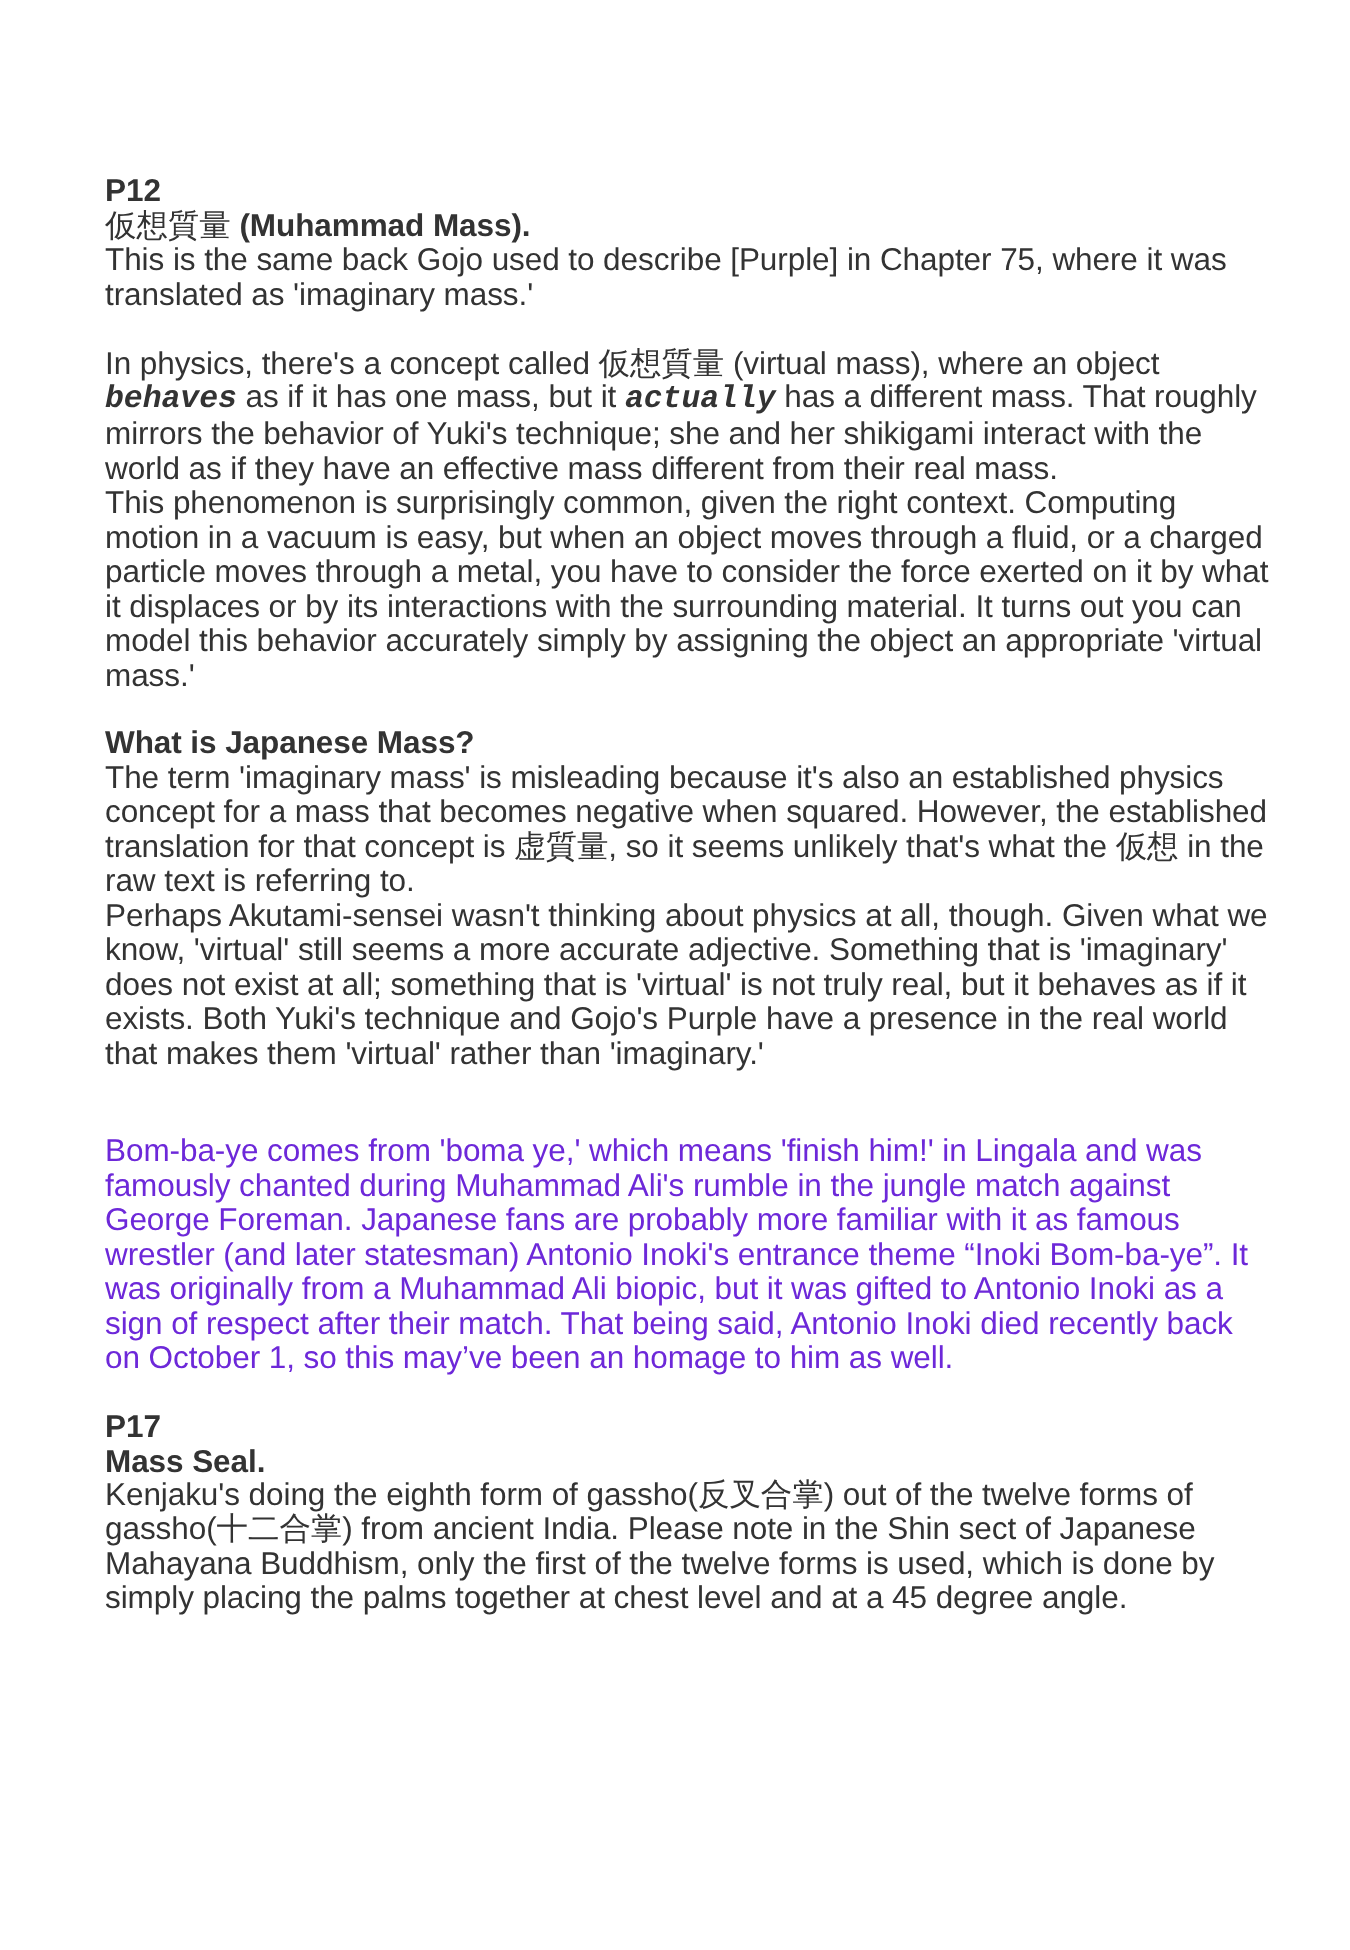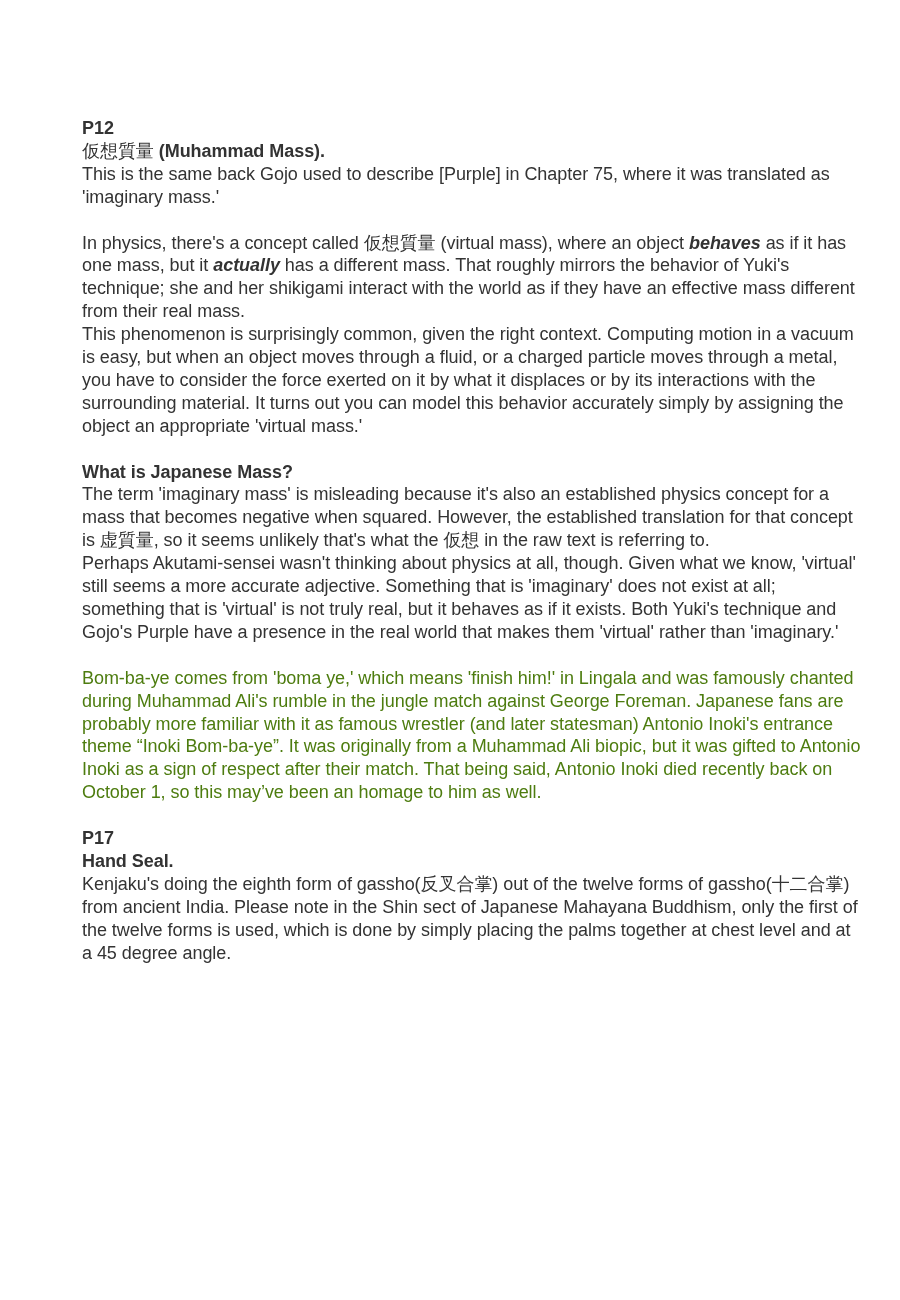--- a/index.html
+++ b/index.html
@@ -8,33 +8,33 @@
     background: #ffffff;
   }
   body {
     width: 900px;
     height: 1300px;
     position: relative;
     overflow: hidden;
   }
   .page {
     position: absolute;
-    left: 82px;
+    left: 70px;
     top: 117px;
     width: 780px;
     font-family: "Liberation Sans", sans-serif;
-    font-size: 18px;
+    font-size: 21px;
     line-height: 22.9px;
     color: #333333;
     letter-spacing: -0.05px;
   }
   .bold { font-weight: bold; }
   .gap { height: 22.9px; }
-  .dark { color: #4d7c0f; }
-  .em-bi { font-weight: bold; font-style: italic; }
+  .dark { color: #6d28d9; margin-top: 20px; }
+  .em-bi { font-weight: bold; font-style: italic; font-family: Liberation Mono, monospace; }
   p { margin: 0; }
 </style>
 </head>
 <body>
 
 <div class="page">
 
   <section>
     <p class="bold">P12</p>
     <p><span>仮想質量</span><span class="bold"> (Muhammad Mass).</span></p>
@@ -53,17 +53,17 @@
 
     <div class="gap"></div>
 
     <p class="dark">Bom-ba-ye comes from 'boma ye,' which means 'finish him!' in Lingala and was famously chanted during Muhammad Ali's rumble in the jungle match against George Foreman. Japanese fans are probably more familiar with it as famous wrestler (and later statesman) Antonio Inoki's entrance theme “Inoki Bom-ba-ye”. It was originally from a Muhammad Ali biopic, but it was gifted to Antonio Inoki as a sign of respect after their match. That being said, Antonio Inoki died recently back on October 1, so this may’ve been an homage to him as well.</p>
   </section>
 
   <div class="gap"></div>
 
   <section>
     <p class="bold">P17</p>
-    <p class="bold">Hand Seal.</p>
+    <p class="bold">Mass Seal.</p>
     <p>Kenjaku's doing the eighth form of gassho(反叉合掌) out of the twelve forms of gassho(十二合掌) from ancient India. Please note in the Shin sect of Japanese Mahayana Buddhism, only the first of the twelve forms is used, which is done by simply placing the palms together at chest level and at a 45 degree angle.</p>
   </section>
 
 </div>
 
 </body></html>

